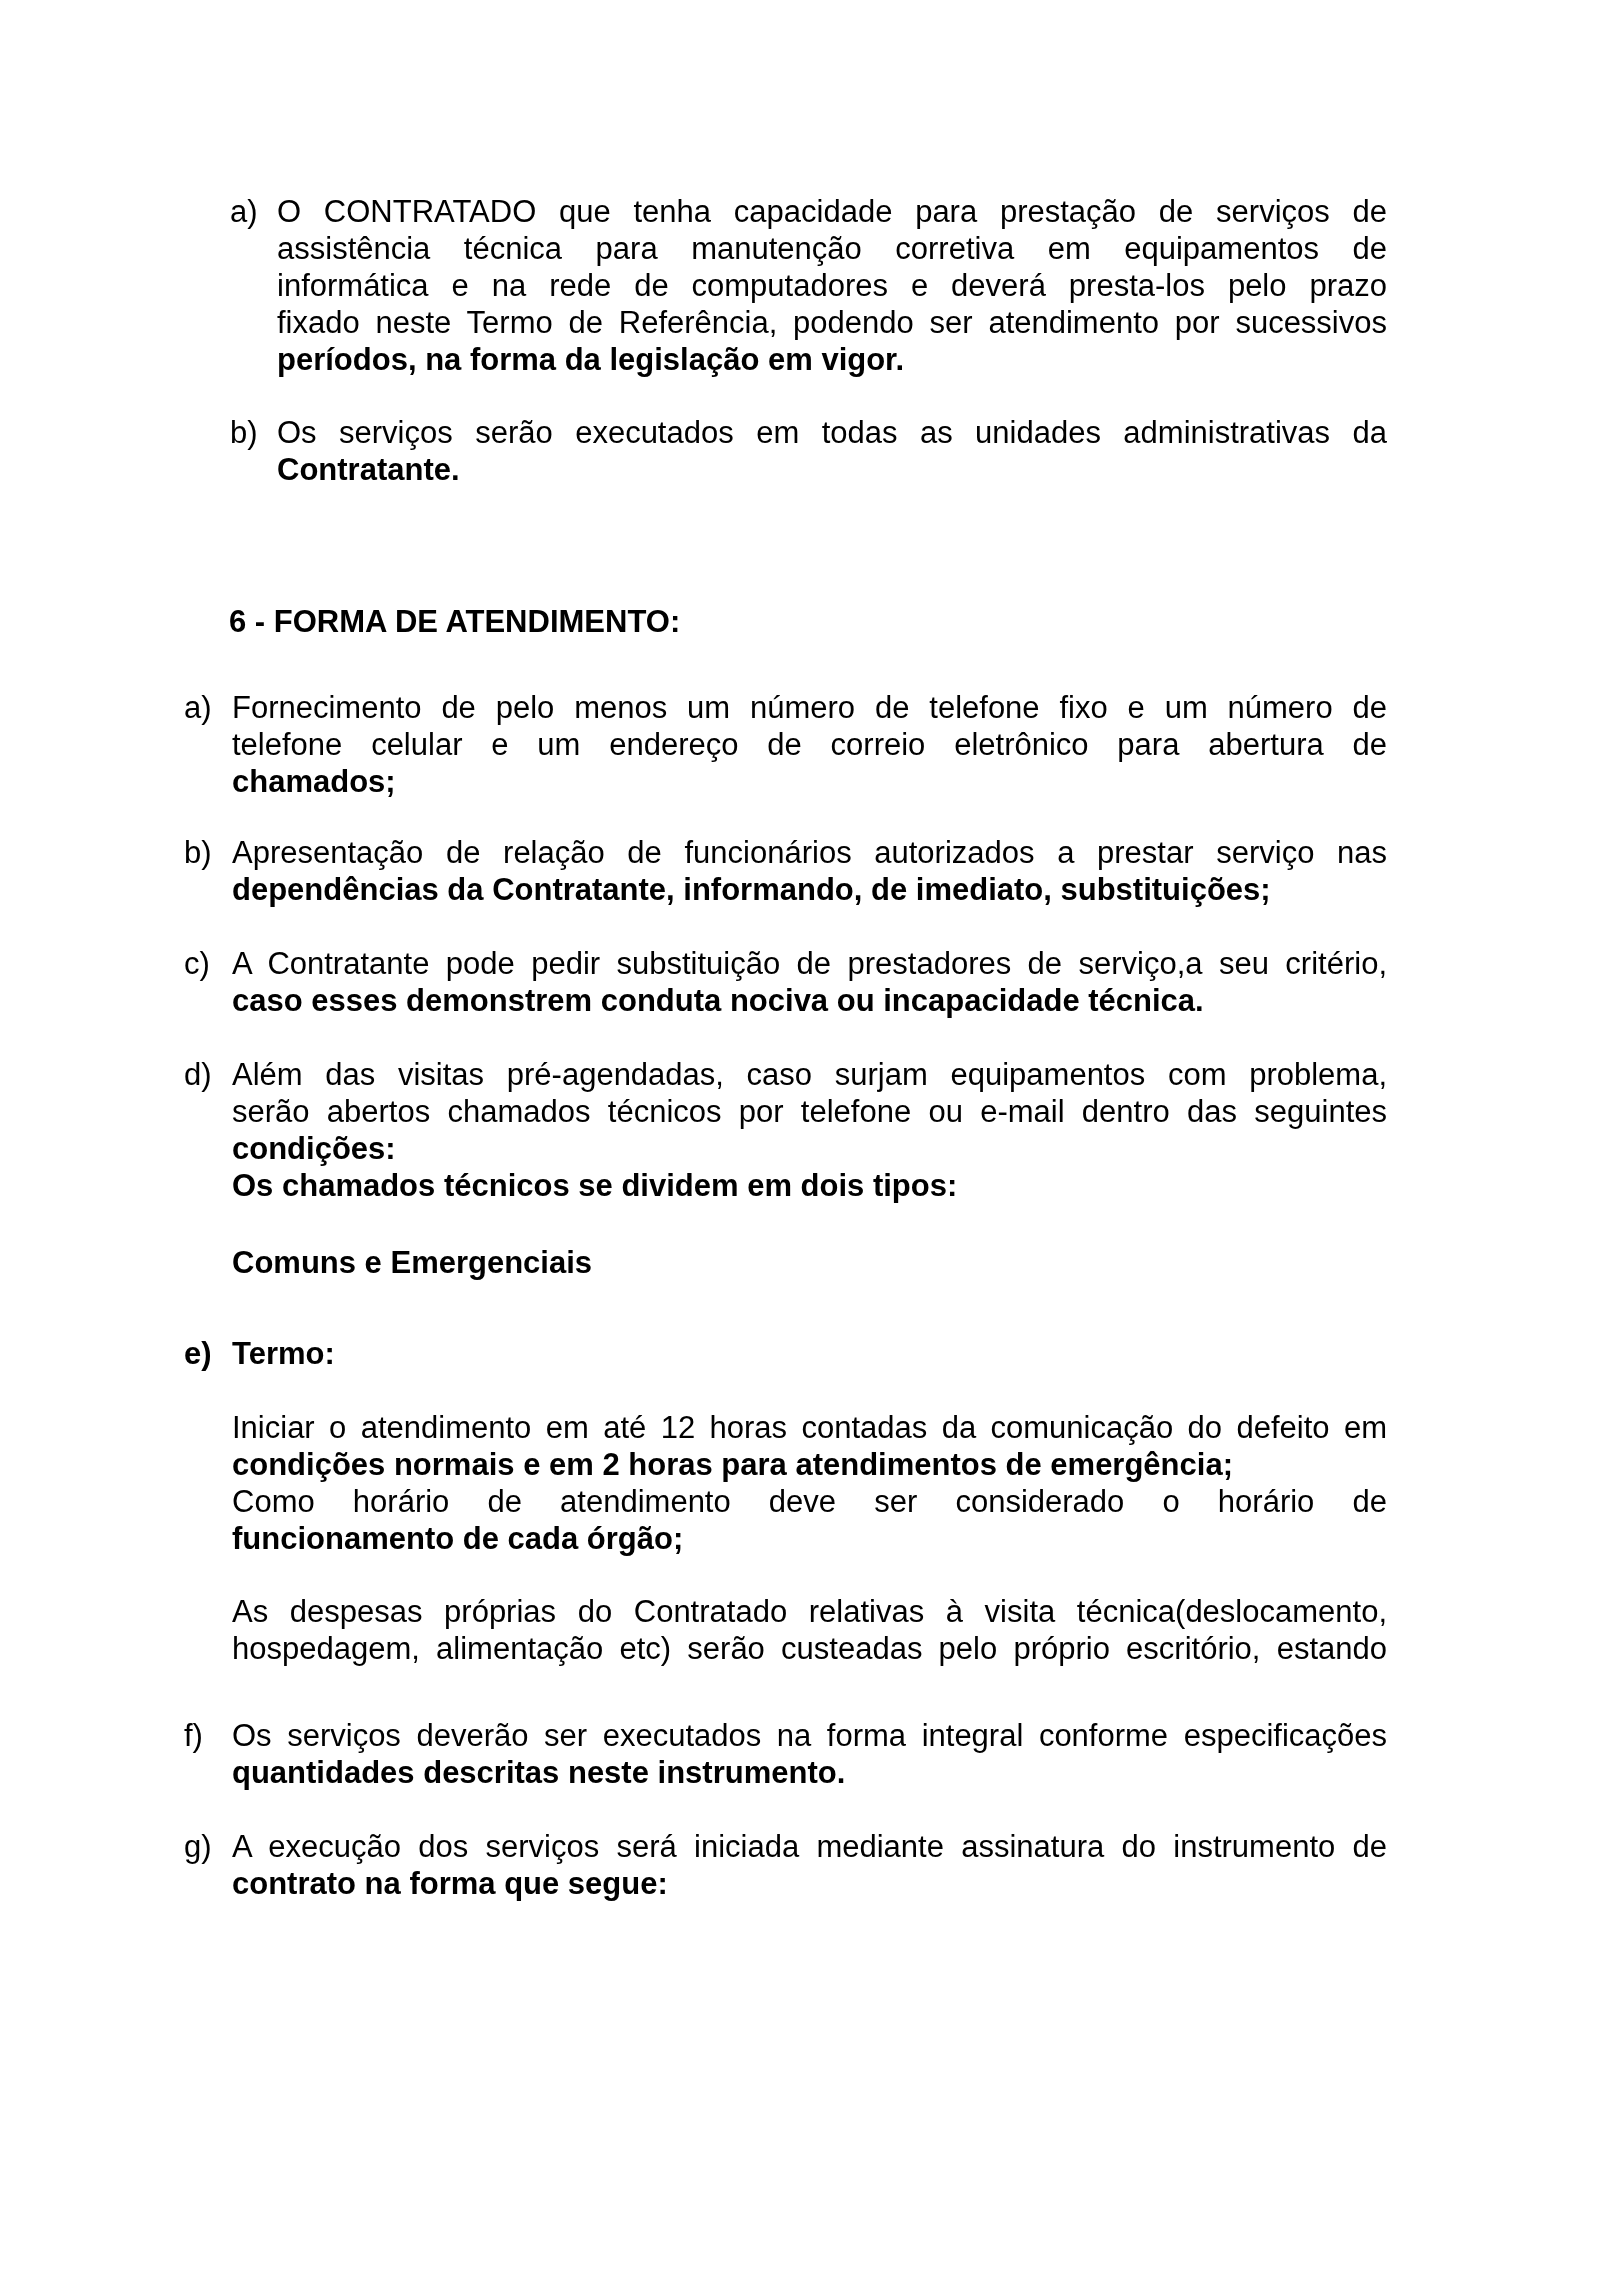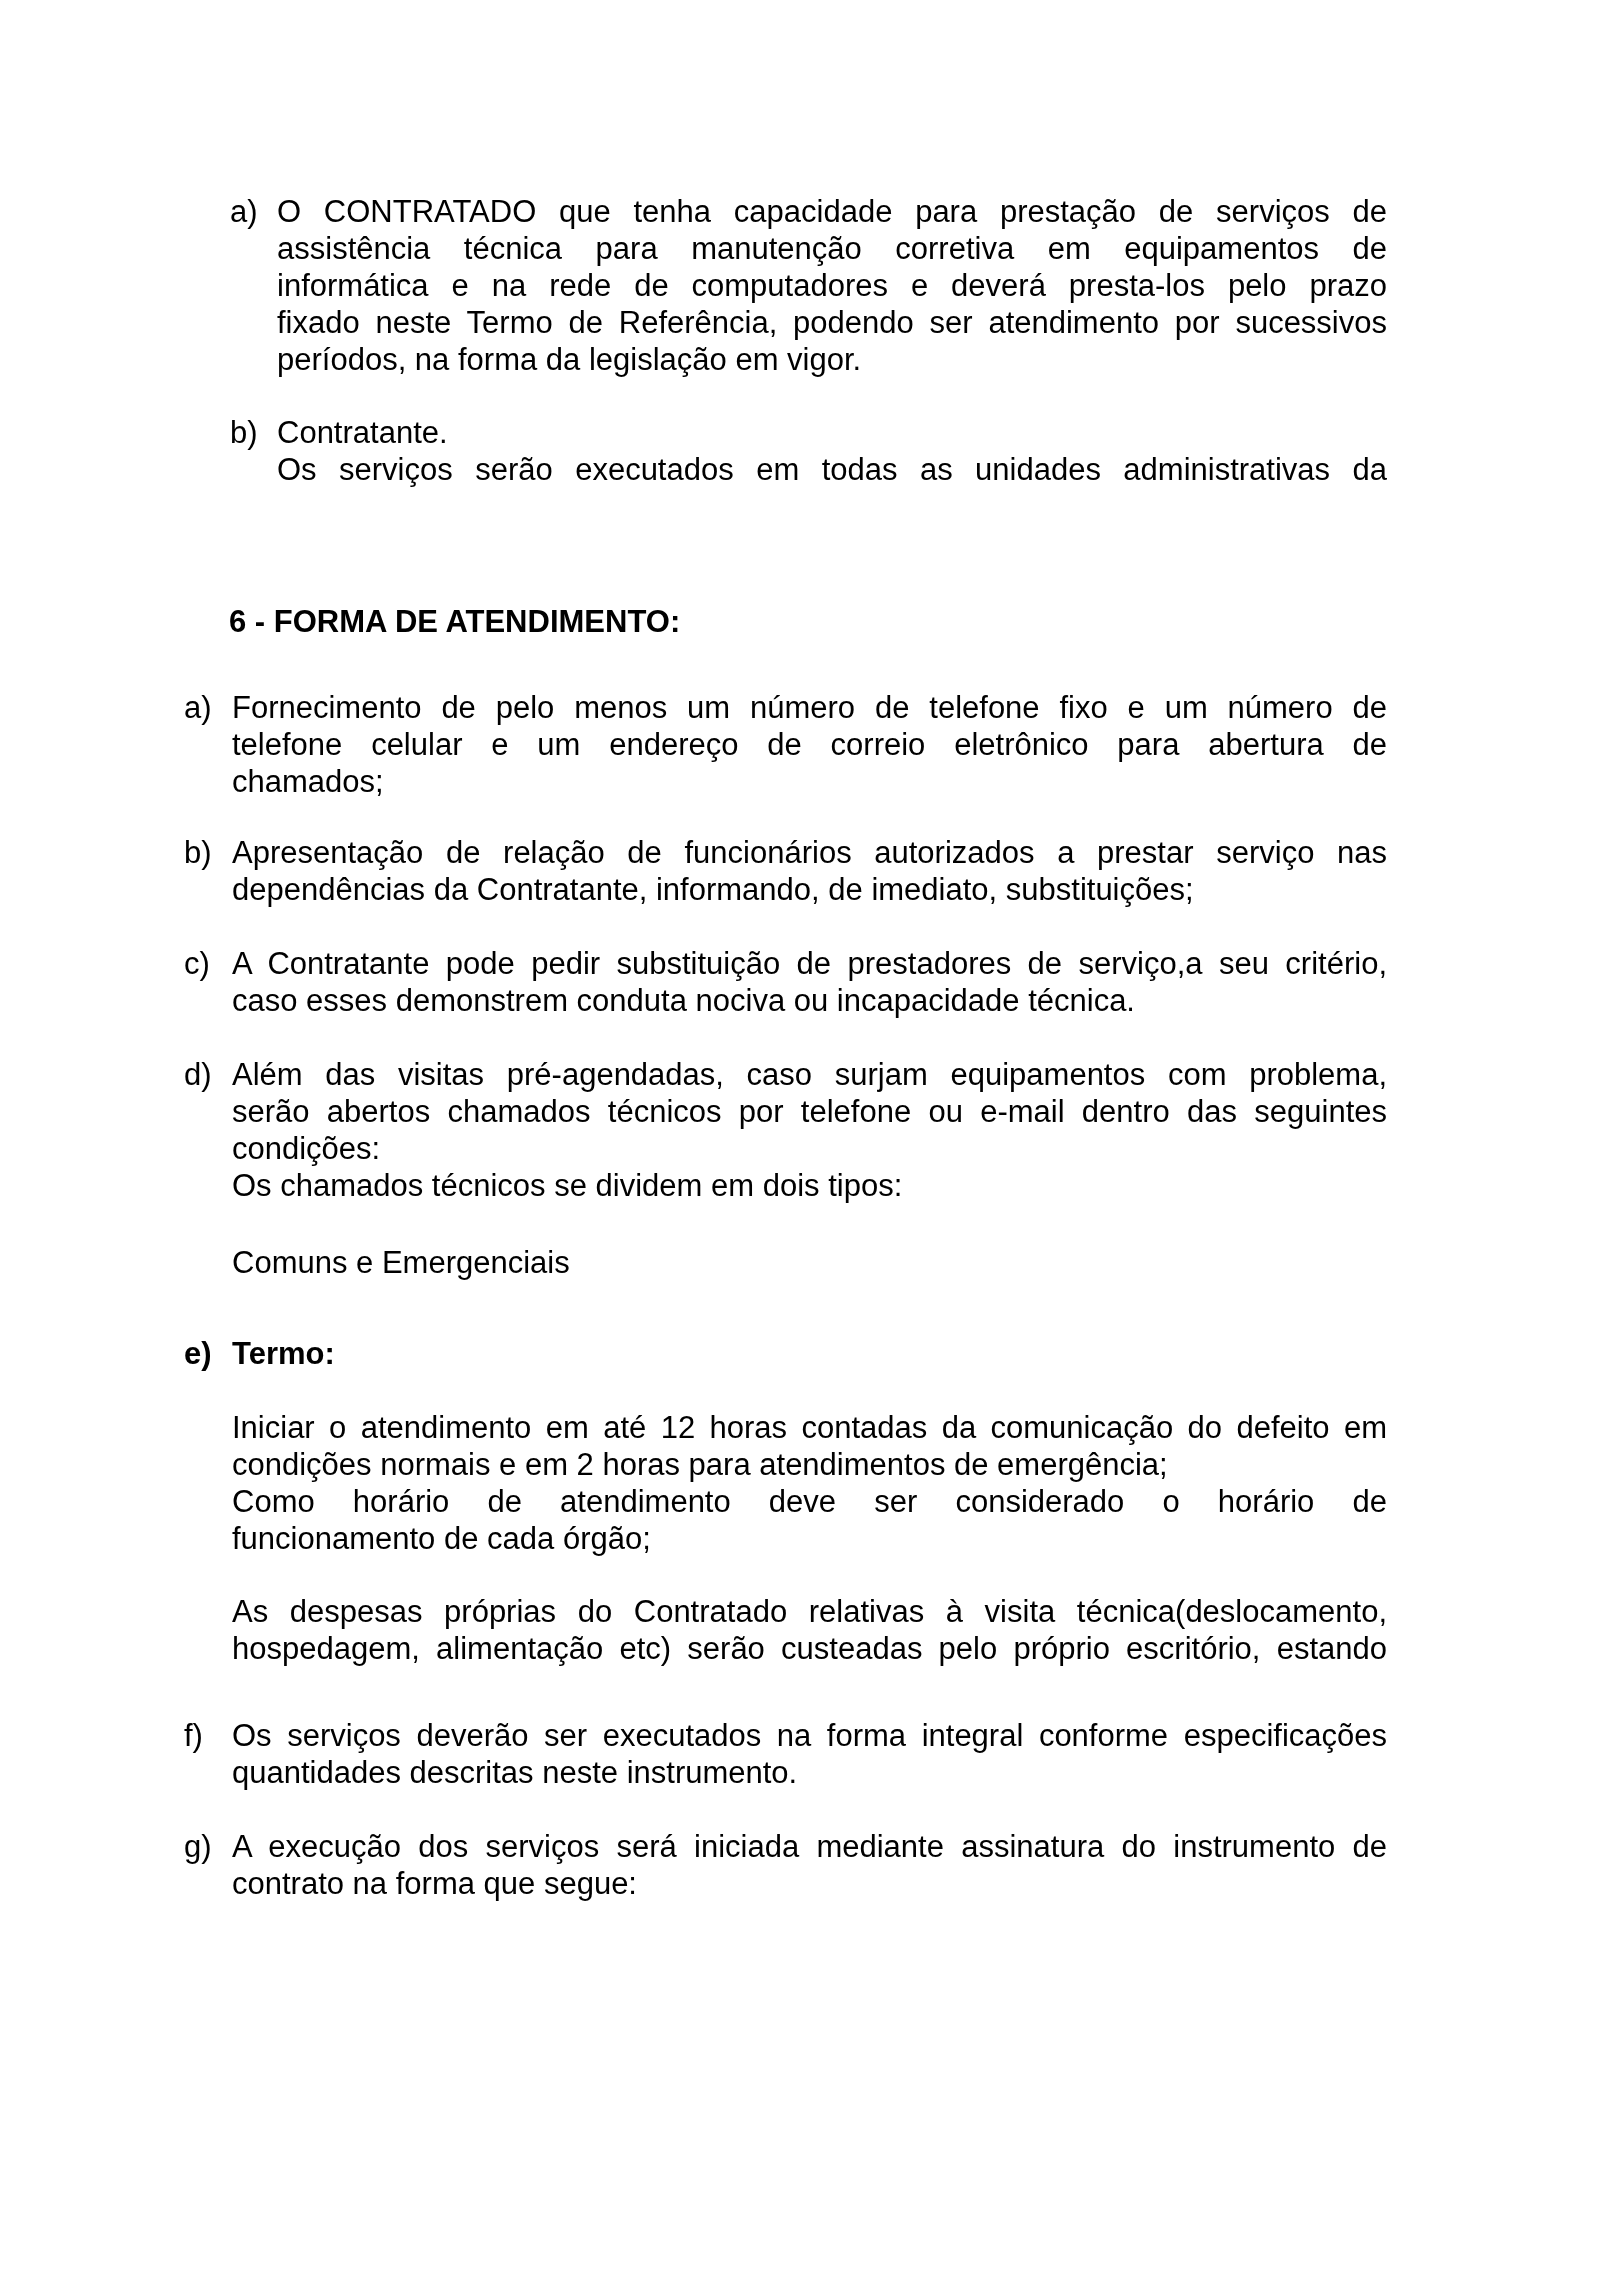--- a/index.html
+++ b/index.html
@@ -38,20 +38,21 @@
   .indent-inner > .marker { flex: 0 0 47px; }
   .item-text { flex: 1 1 auto; min-width: 0; }
   .line {
     text-align: justify;
     text-align-last: justify;
     text-justify: inter-word;
   }
   .line.nj {
     text-align: left;
     text-align-last: left;
+    font-weight: bold;
   }
   
   #b-intro-item-a   { margin-bottom: 36px; }
   #b-intro-item-b   { margin-bottom: 115px; }
   #b-section-heading{ margin-bottom: 49px; margin-left: 45px; }
   #b-item-a         { margin-bottom: 34px; }
   #b-item-b         { margin-bottom: 37px; }
   #b-item-c         { margin-bottom: 37px; }
   #b-item-d         { margin-bottom: 40px; }
   #b-para-comuns    { margin-bottom: 54px; }
@@ -73,22 +74,22 @@
           <div class="line">O CONTRATADO que tenha capacidade para prestação de serviços de</div>
           <div class="line">assistência técnica para manutenção corretiva em equipamentos de</div>
           <div class="line">informática e na rede de computadores e deverá presta-los pelo prazo</div>
           <div class="line">fixado neste Termo de Referência, podendo ser atendimento por sucessivos</div>
           <div class="line nj">períodos, na forma da legislação em vigor.</div>
         </div>
       </div>
       <div class="block kind-item indent-inner" id="b-intro-item-b">
         <span class="marker">b)</span>
         <div class="item-text">
+          <div class="line">Os serviços serão executados em todas as unidades administrativas da</div>
           <div class="line nj">Contratante.</div>
-          <div class="line">Os serviços serão executados em todas as unidades administrativas da</div>
         </div>
       </div>
       <div class="block kind-heading" id="b-section-heading">6 - FORMA DE ATENDIMENTO:</div>
       <div class="block kind-item indent-outer" id="b-item-a">
         <span class="marker">a)</span>
         <div class="item-text">
           <div class="line">Fornecimento de pelo menos um número de telefone fixo e um número de</div>
           <div class="line">telefone celular e um endereço de correio eletrônico para abertura de</div>
           <div class="line nj">chamados;</div>
         </div>

